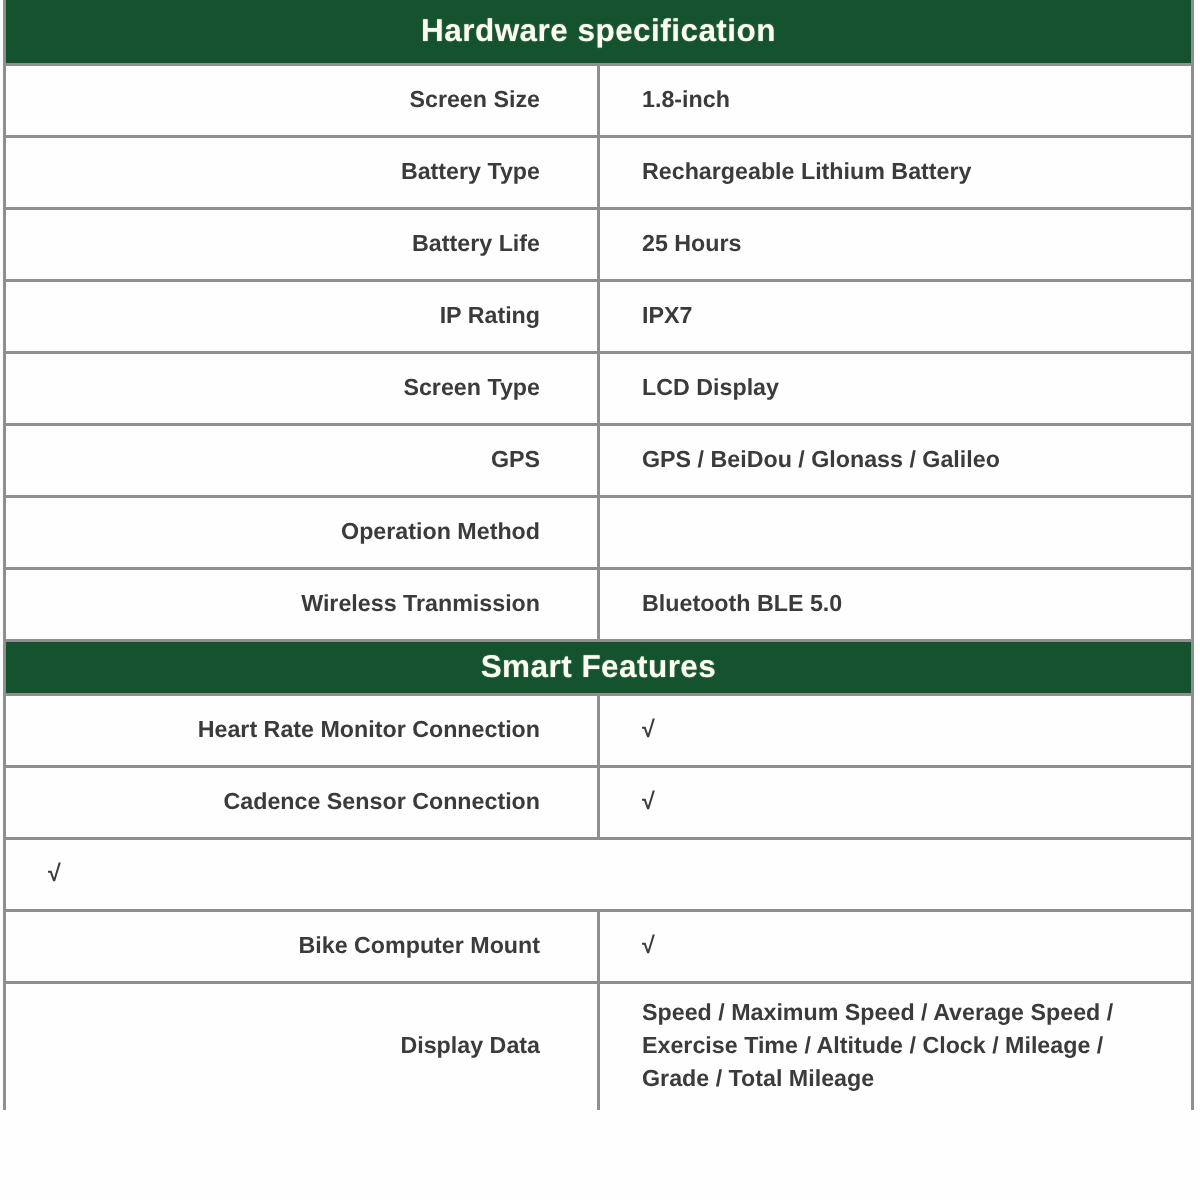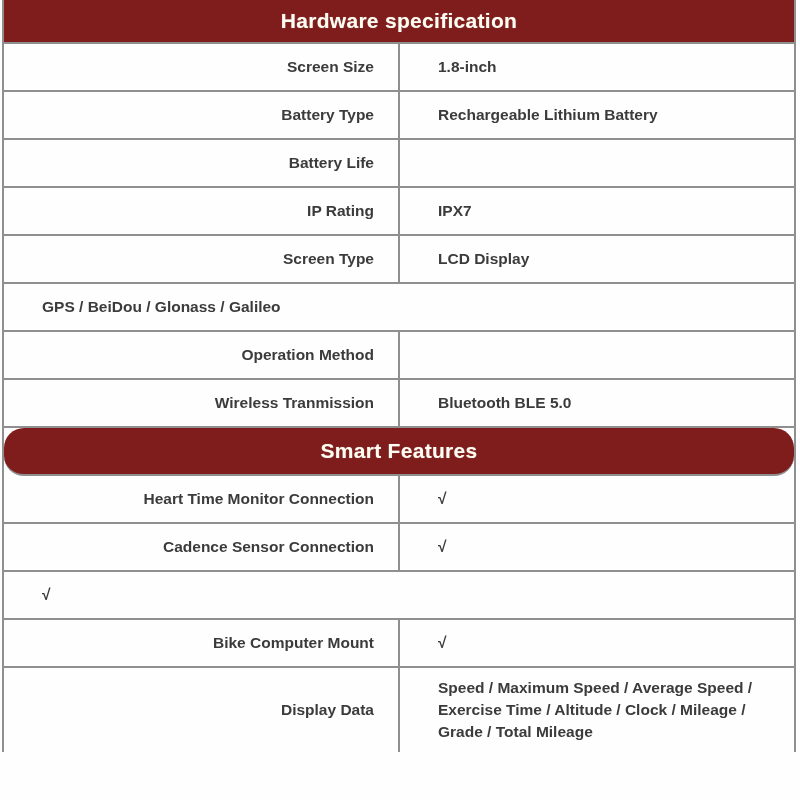--- a/index.html
+++ b/index.html
@@ -20,65 +20,64 @@
     position: absolute;
     left: 2px;
     top: 0;
     width: 794px;
     border-left: 2px solid #8f8f8f;
     border-right: 2px solid #8f8f8f;
     box-sizing: border-box;
   }
   .section-header {
     height: 44px;
-    background: #7f1d1d;
+    background: #14532d;
     border-bottom: 2px solid #8f8f8f;
     box-sizing: border-box;
     display: flex;
     align-items: center;
     justify-content: center;
     color: #fdfdf2;
     font-size: 21px;
     font-weight: bold;
     letter-spacing: 0.3px;
     text-shadow: 0 0 1px rgba(255,255,255,0.4);
   }
   .section-header.second {
-    height: 48px;
-    border-radius: 20px;
+    height: 36px;
   }
   .spec-row {
     display: flex;
     height: 48px;
     border-bottom: 2px solid #8f8f8f;
     box-sizing: border-box;
     background: #fefefe;
   }
   .spec-row.tall {
     height: 84px;
     border-bottom: none;
   }
   .spec-label {
     width: 396px;
     box-sizing: border-box;
     border-right: 2px solid #8f8f8f;
     display: flex;
     align-items: center;
     justify-content: flex-end;
-    padding-right: 24px;
+    padding-right: 38px;
     font-size: 15.5px;
     font-weight: 600;
     color: #3b3b3b;
     text-align: right;
   }
   .spec-value {
     flex: 1;
     display: flex;
     align-items: center;
-    padding-left: 38px;
+    padding-left: 28px;
     font-size: 15.5px;
     font-weight: 600;
     color: #3b3b3b;
   }
   .spec-row.tall .spec-value span {
     display: inline-block;
     max-width: 320px;
     line-height: 22px;
   }
   .spec-value span {
@@ -102,54 +101,58 @@
         </div>
     </div>
     <div class="spec-row">
       <div class="spec-label">Battery Type</div>
       <div class="spec-value">
           <span>Rechargeable Lithium Battery</span>
         </div>
     </div>
     <div class="spec-row">
       <div class="spec-label">Battery Life</div>
+      <div class="spec-value">
+          <span>25 Hours</span>
+        </div>
     </div>
     <div class="spec-row">
       <div class="spec-label">IP Rating</div>
       <div class="spec-value">
           <span>IPX7</span>
         </div>
     </div>
     <div class="spec-row">
       <div class="spec-label">Screen Type</div>
       <div class="spec-value">
           <span>LCD Display</span>
         </div>
     </div>
     <div class="spec-row">
+      <div class="spec-label">GPS</div>
       <div class="spec-value">
           <span>GPS / BeiDou / Glonass / Galileo</span>
         </div>
     </div>
     <div class="spec-row">
       <div class="spec-label">Operation Method</div>
     </div>
     <div class="spec-row">
       <div class="spec-label">Wireless Tranmission</div>
       <div class="spec-value">
           <span>Bluetooth BLE 5.0</span>
         </div>
     </div>
 
     <div class="section-header second">
       <span>Smart Features</span>
     </div>
 
     <div class="spec-row">
-      <div class="spec-label">Heart Time Monitor Connection</div>
+      <div class="spec-label">Heart Rate Monitor Connection</div>
       <div class="spec-value">
           <span>√</span>
         </div>
     </div>
     <div class="spec-row">
       <div class="spec-label">Cadence Sensor Connection</div>
       <div class="spec-value">
           <span>√</span>
         </div>
     </div>

